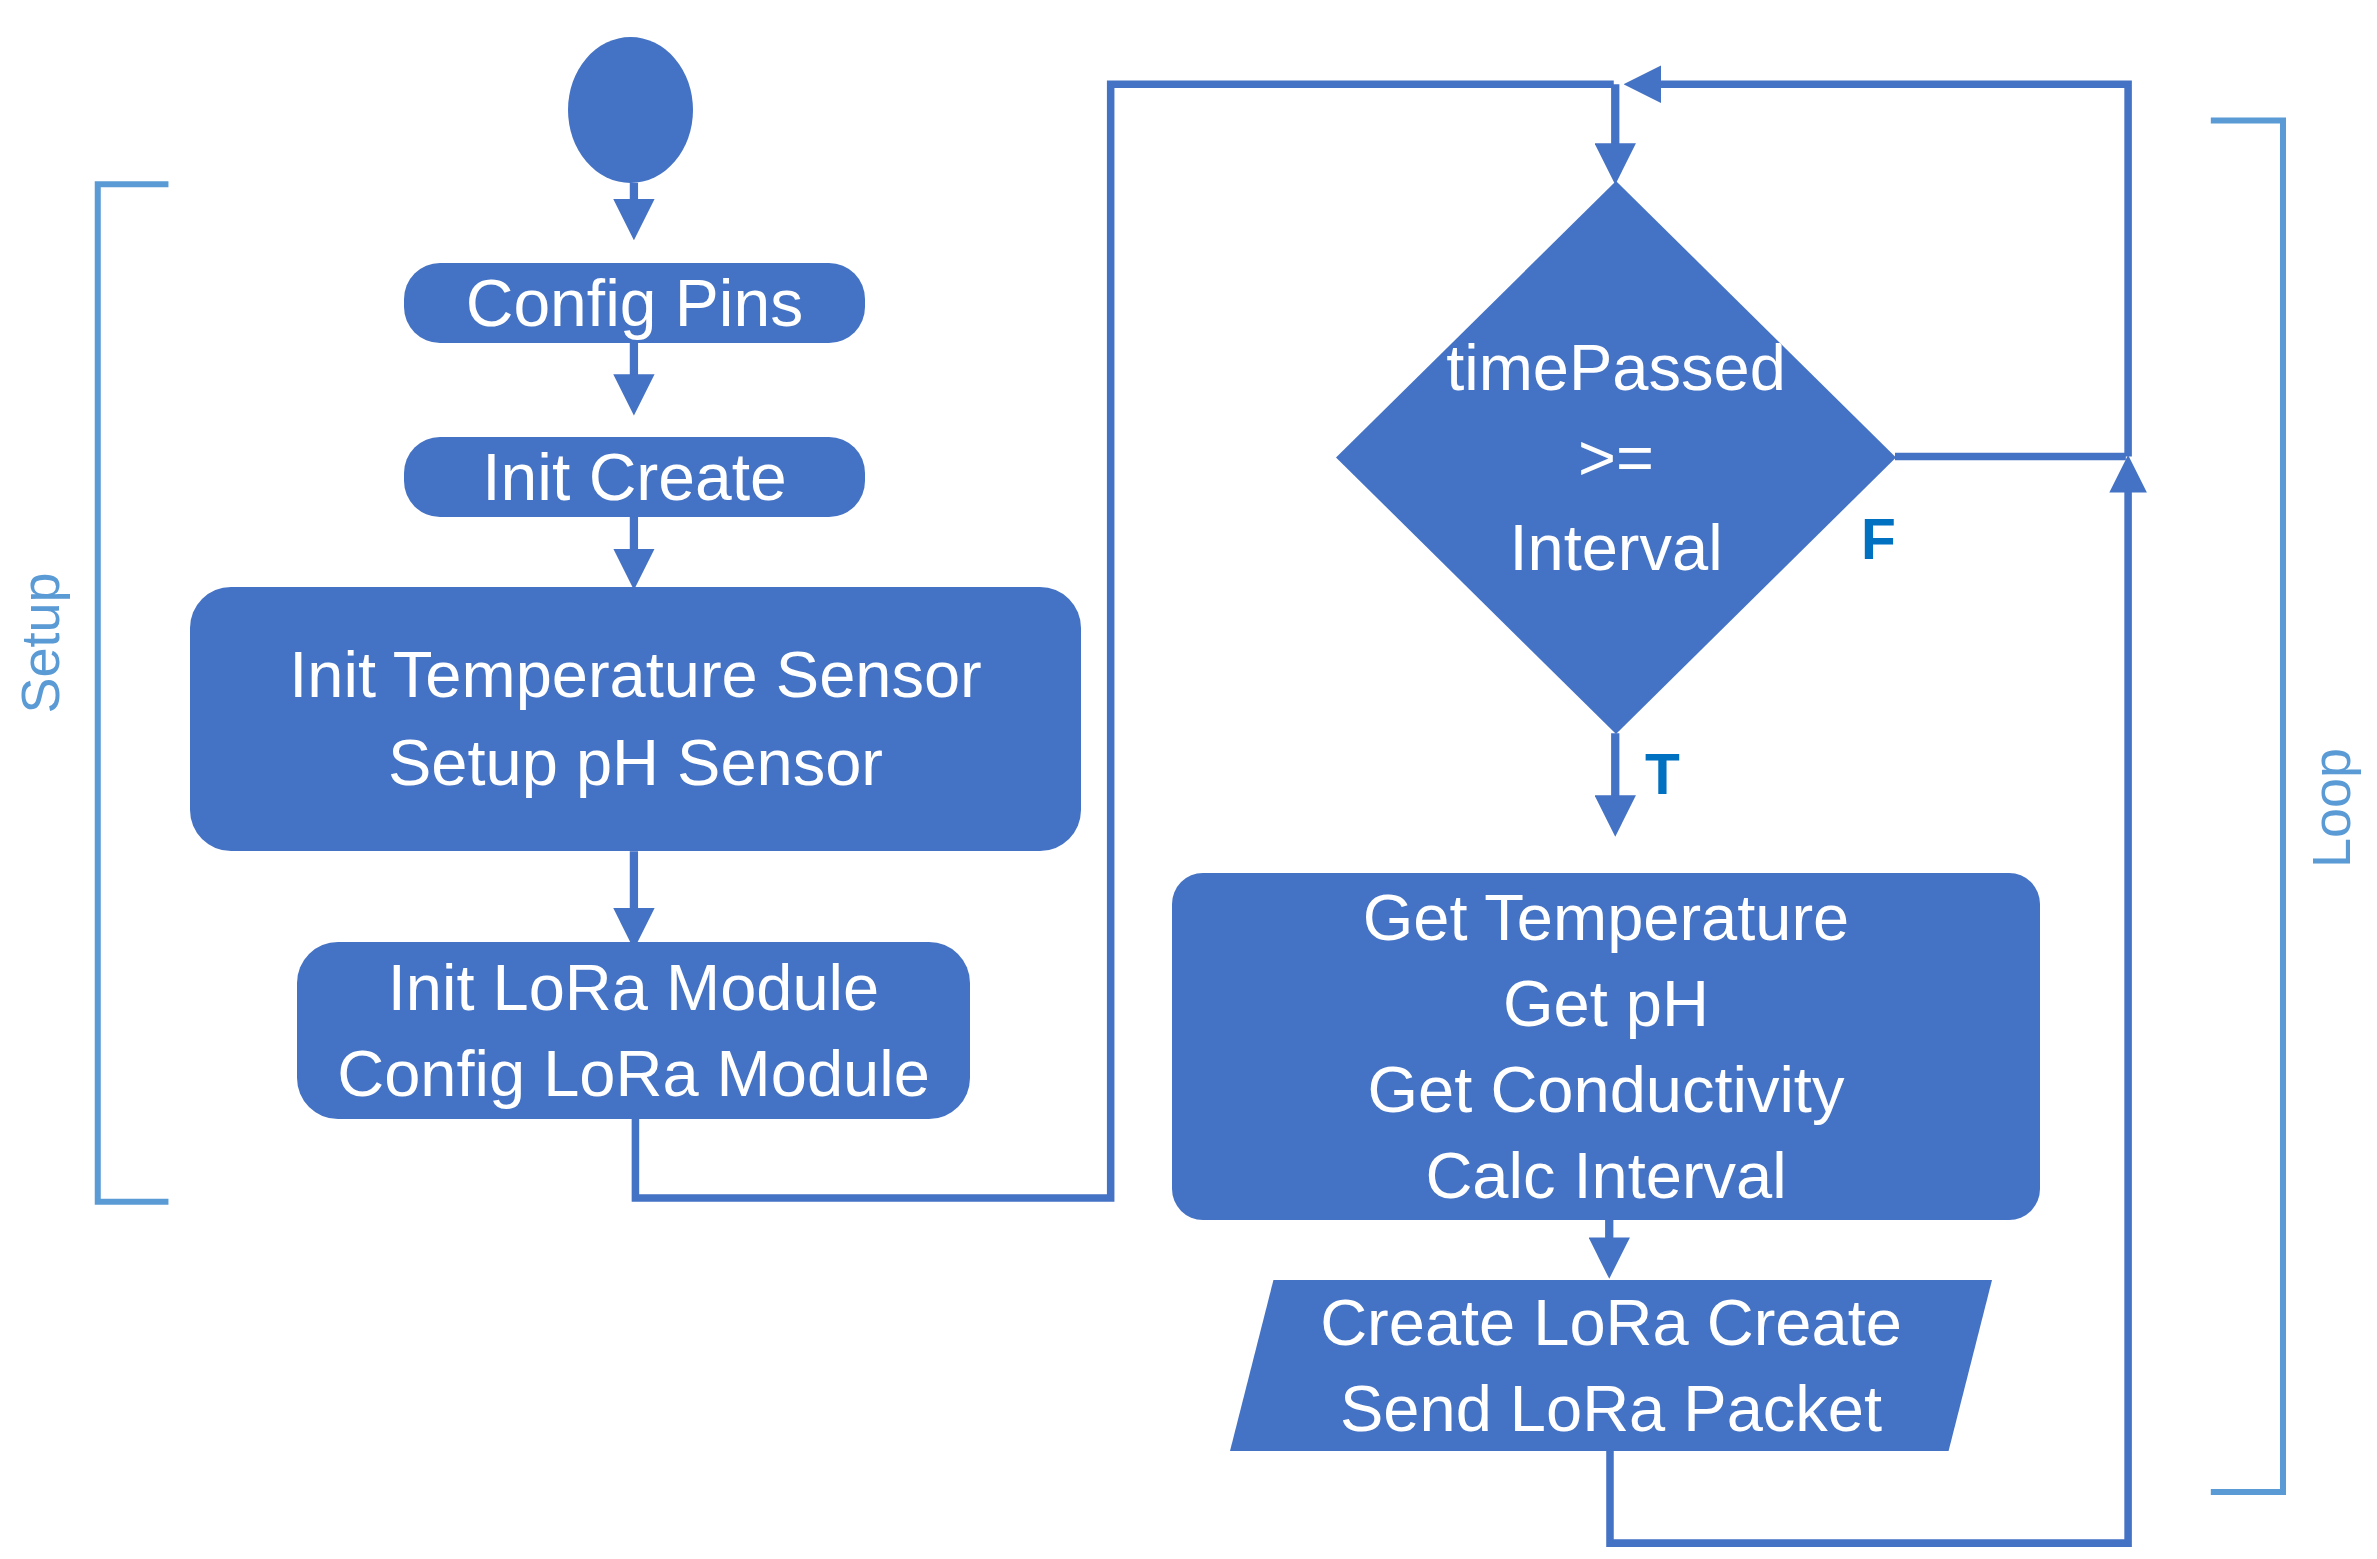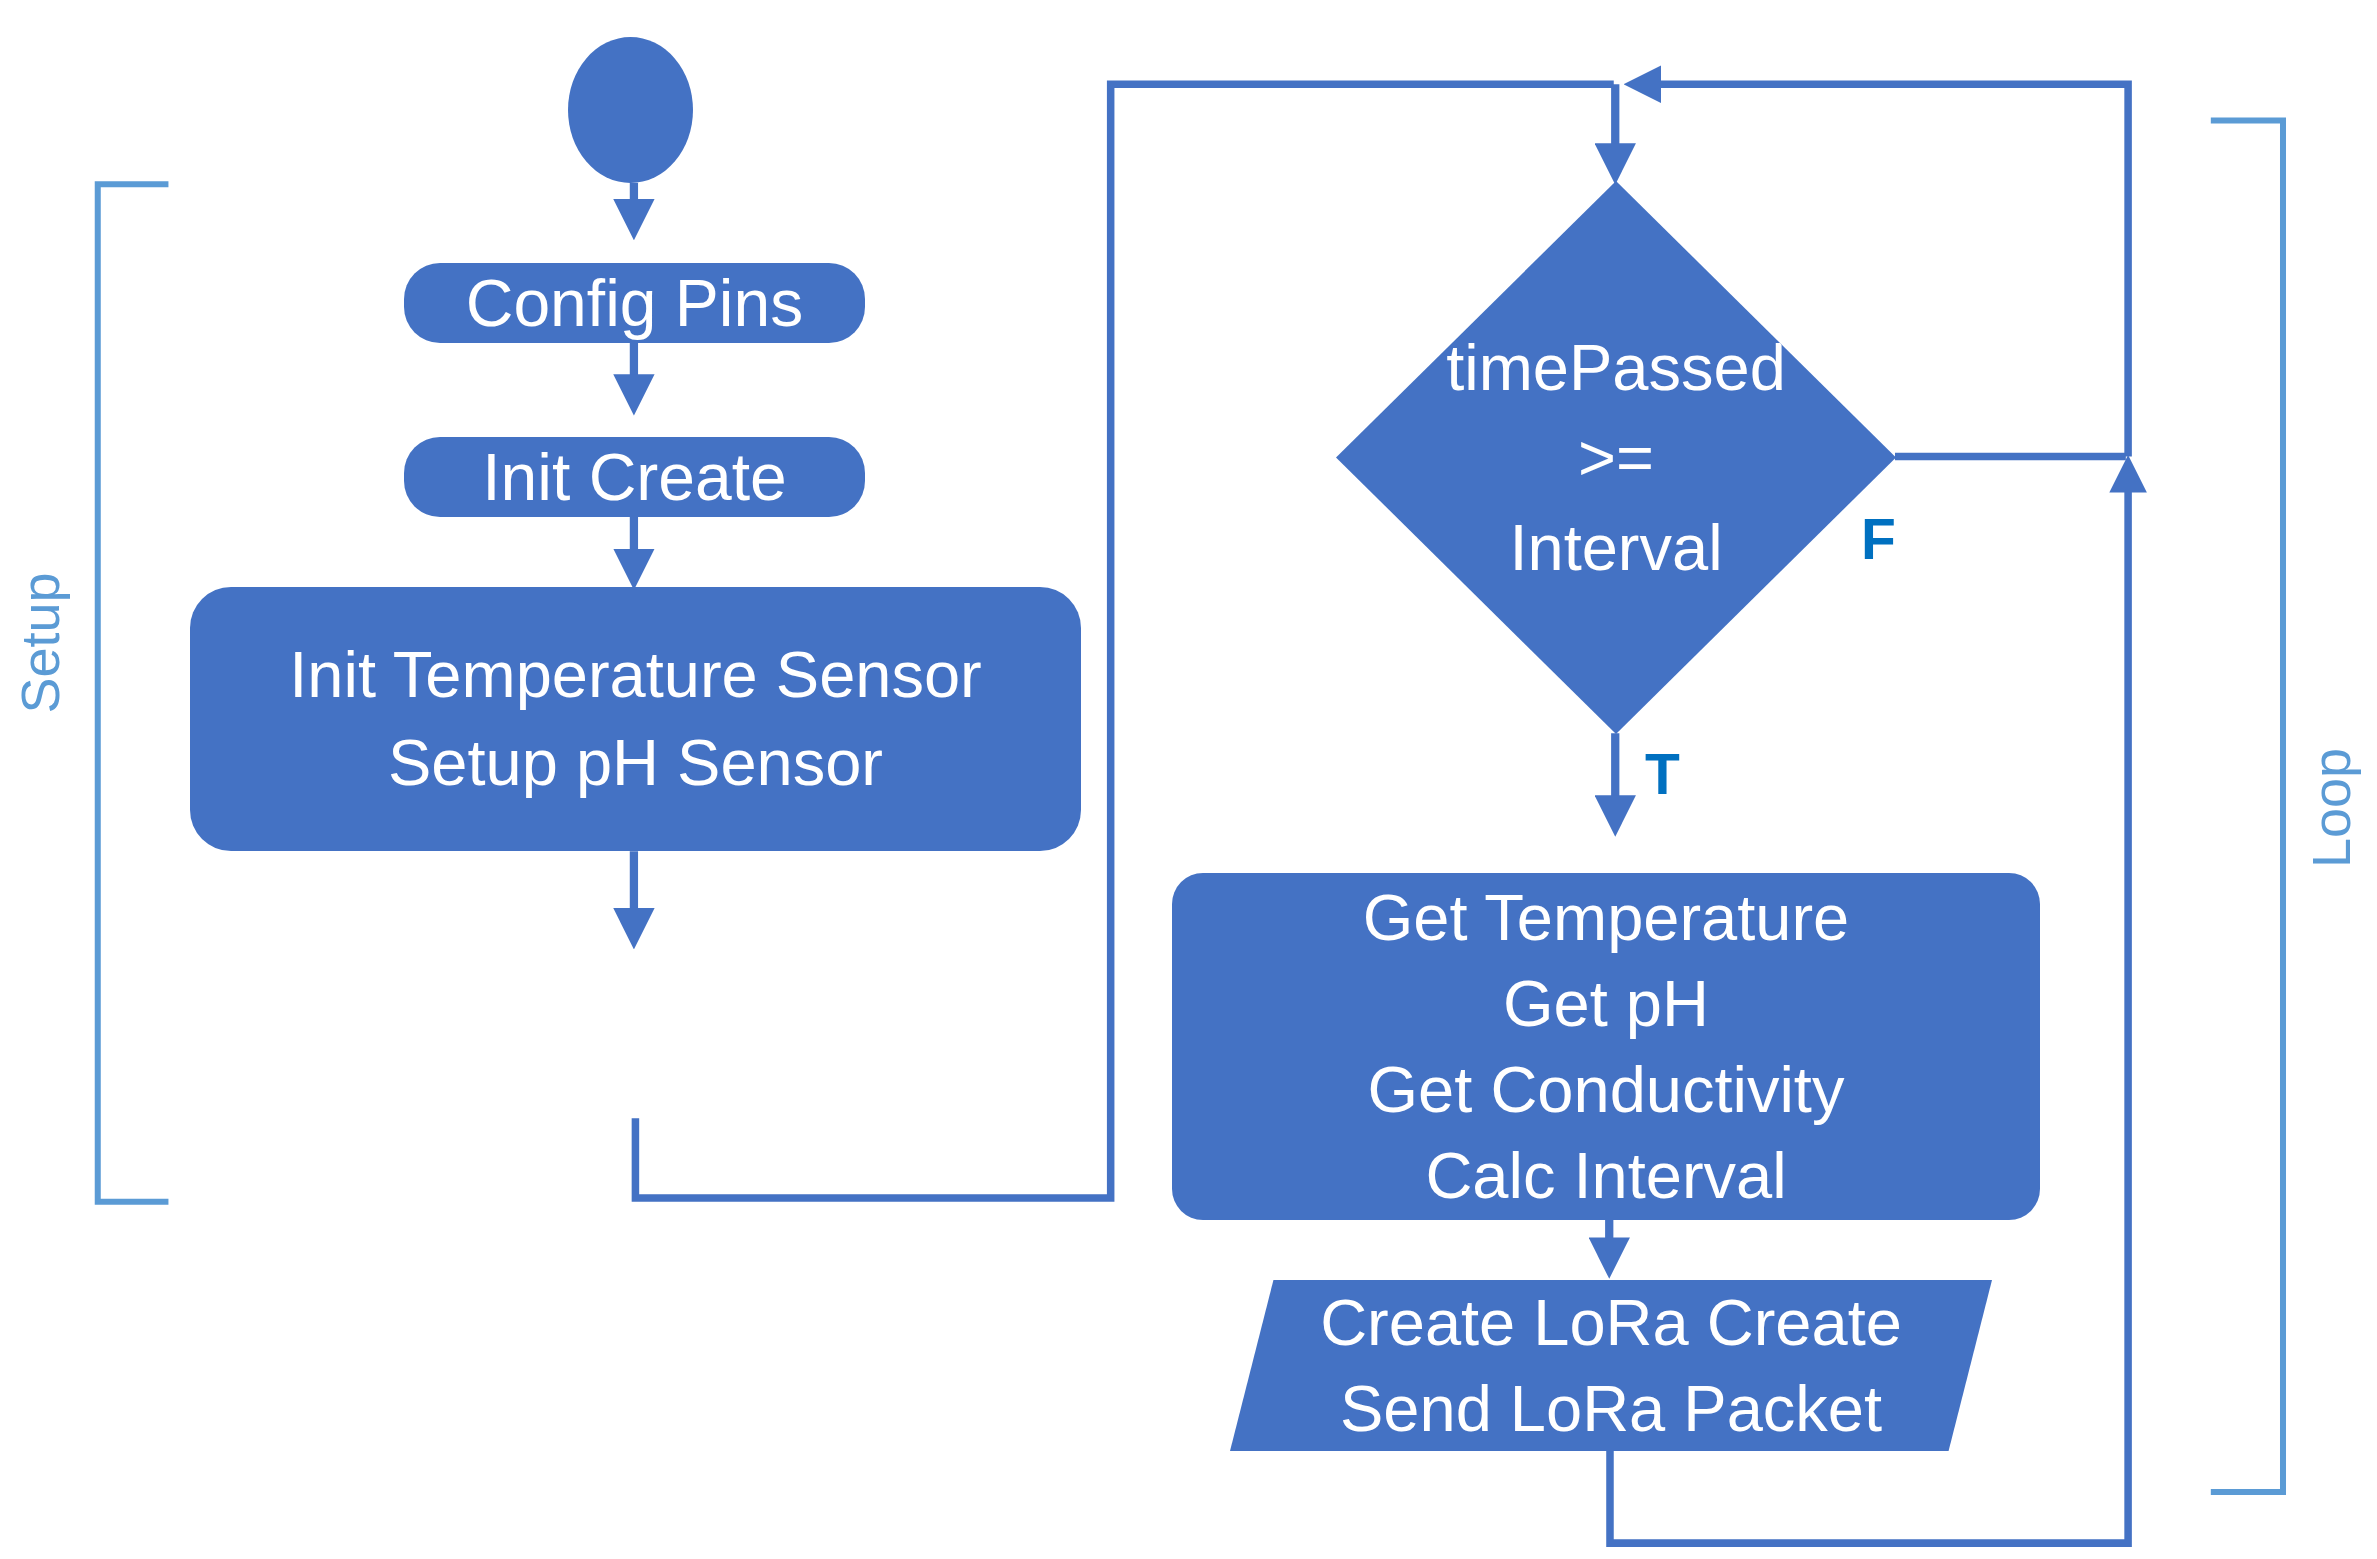--- a/index.html
+++ b/index.html
@@ -141,20 +141,24 @@
 
   <div id="node-init-serial" class="node pill">
     <div>Init Create</div>
   </div>
 
   <div id="node-init-sensors" class="node">
     <div>Init Temperature Sensor</div>
     <div>Setup pH Sensor</div>
   </div>
 
+  <div id="node-init-lora" class="node">
+    <div>Init LoRa Module</div>
+    <div>Config LoRa Module</div>
+  </div>
 
   <div id="node-decision" class="node">
     <div>timePassed</div>
     <div>&gt;=</div>
     <div>Interval</div>
   </div>
 
   <div id="node-read-sensors" class="node">
     <div>Get Temperature</div>
     <div>Get pH</div>

